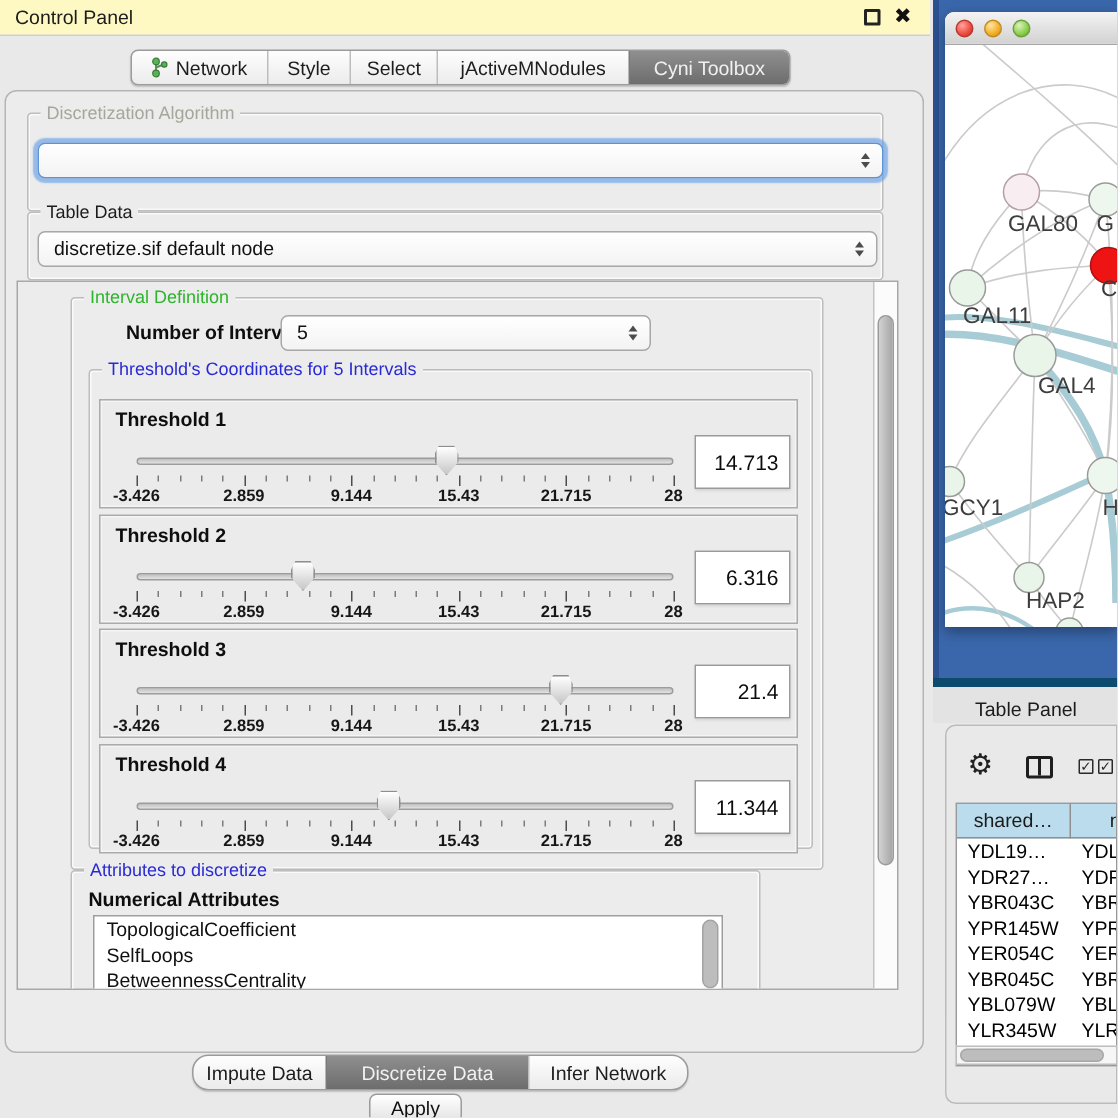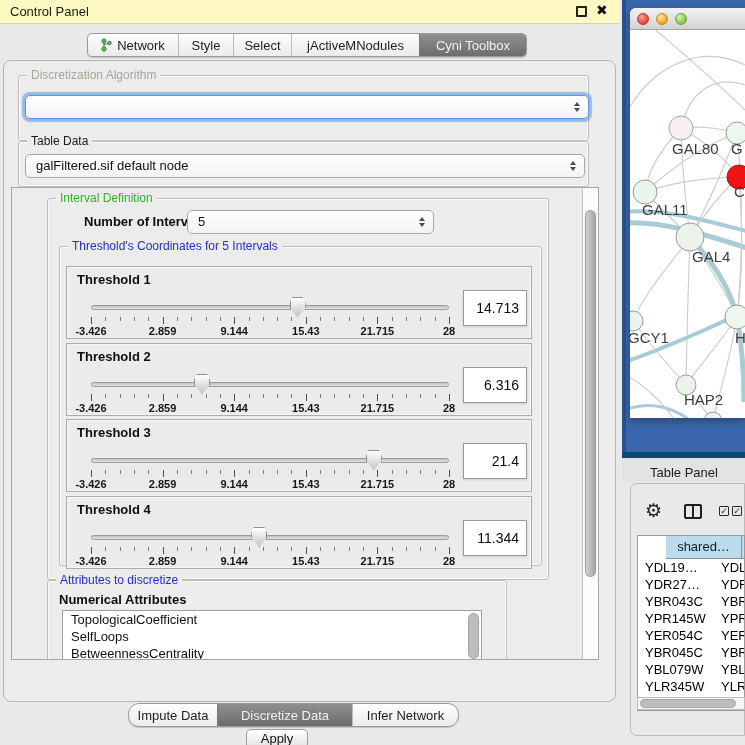--- a/index.html
+++ b/index.html
@@ -144,21 +144,21 @@
       <span class="arrows">
           <span class="arr-up"></span>
           <span class="arr-dn"></span>
         </span>
     </div>
 
     <div class="groupbox" style="left:14px;top:80px;width:571px;height:46px;">
       <span class="grouplabel" style="color:#1c1c1c;">Table Data</span>
     </div>
     <div class="combo" style="left:21px;top:93px;width:560px;">
-      <span class="val">galFiltered.sif default node</span>
+      <span class="val">discretize.sif default node</span>
       <span class="arrows">
           <span class="arr-up"></span>
           <span class="arr-dn"></span>
         </span>
     </div>
 
     <div class="abs scrollpane" style="left:7px;top:126px;">
 
       <div class="groupbox" style="left:35px;top:10px;width:502px;height:382px;">
         <span class="grouplabel" style="color:#2db52d;">Interval Definition</span>
@@ -440,21 +440,21 @@
   </div>
   <div class="abs tpbox">
     <span class="gear">⚙</span>
     <span class="spliticon"></span>
     <span class="checks">
       <span class="chk">✓</span>
       <span class="chk">✓</span>
     </span>
     <div class="tbl" id="nodeTable">
         <div class="hrow">
-          <div class="hcell" style="width: 76px; margin-left: 28px;">shared…</div>
+          <div class="hcell" style="width: 76px;">shared…</div>
           <div class="hcell" style="width: 60px;">n</div>
         </div>
         <div class="trow">
           <div class="tcell" style="width: 76px;">YDL19…</div>
           <div class="tcell" style="width: 60px;">YDL1</div>
         </div>
         <div class="trow">
           <div class="tcell" style="width: 76px;">YDR27…</div>
           <div class="tcell" style="width: 60px;">YDR2</div>
         </div>

